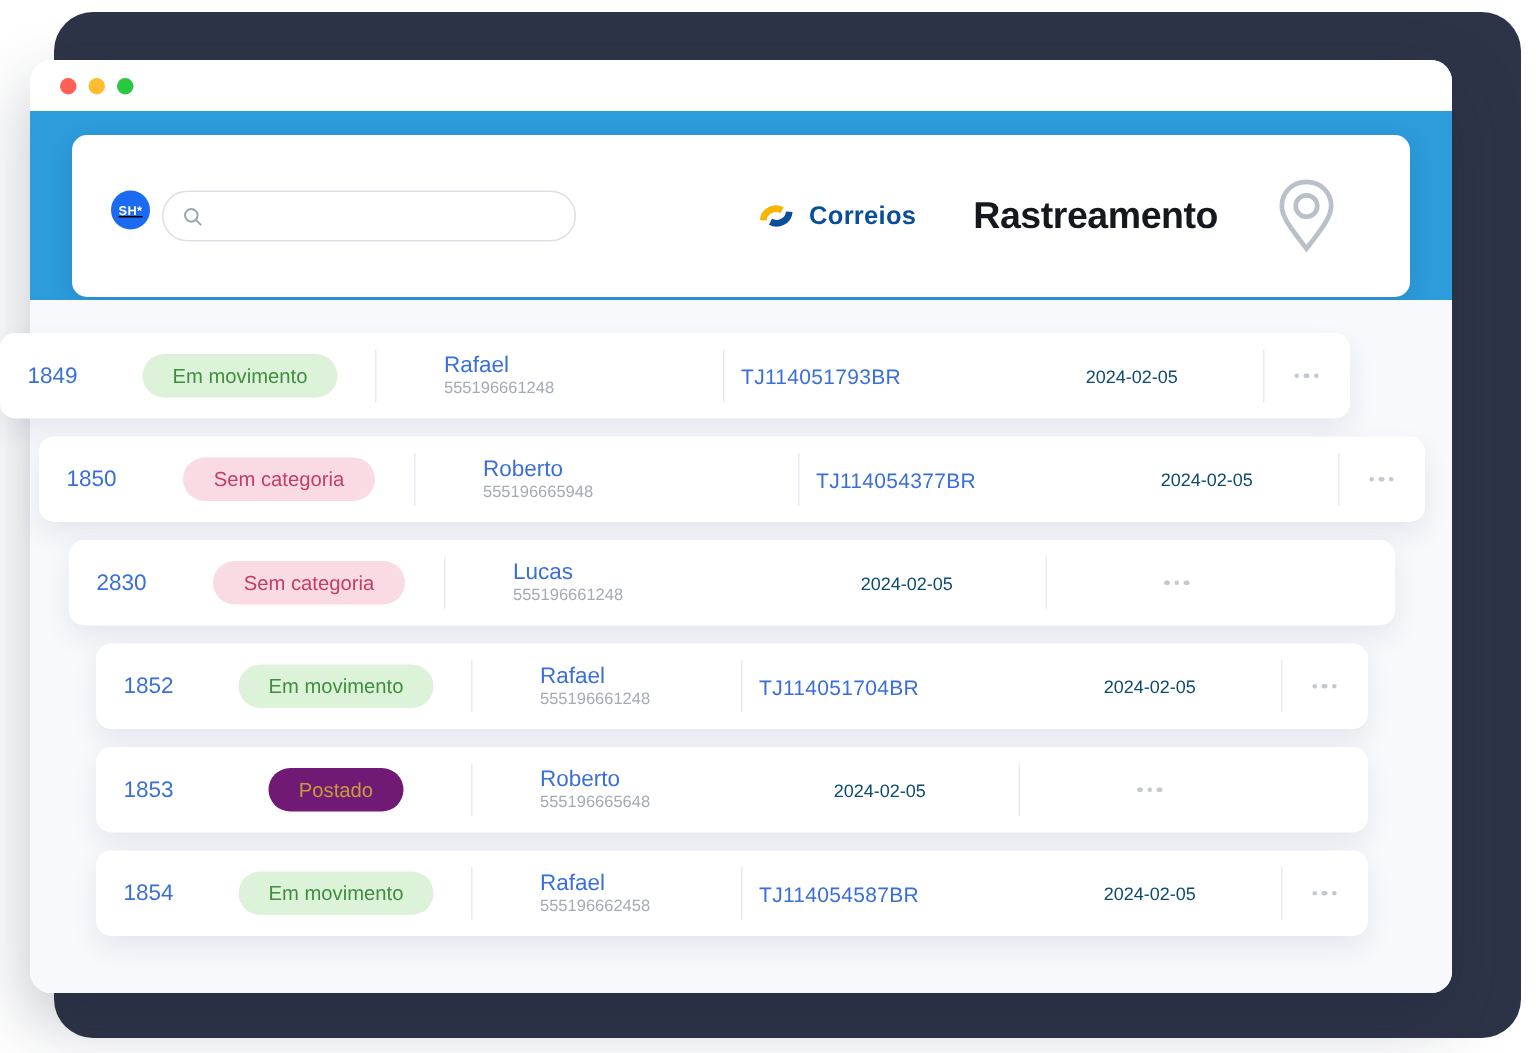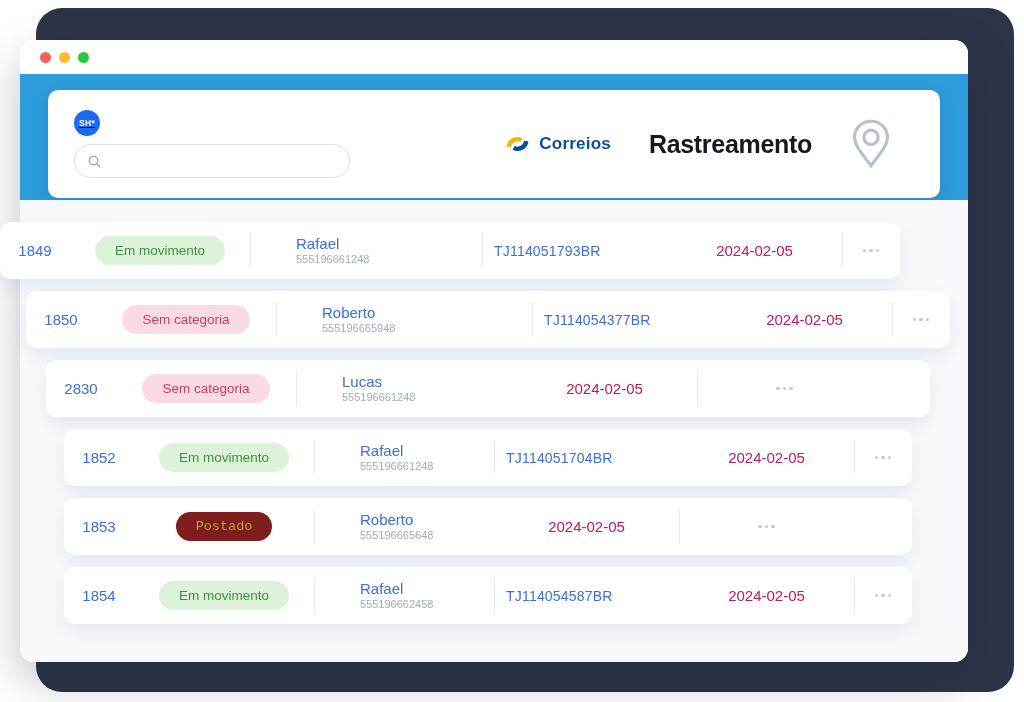--- a/index.html
+++ b/index.html
@@ -12,21 +12,21 @@
           border-radius:14px;box-shadow:0 18px 45px rgba(25,35,60,.28);}
   .titlebar{height:34px;background:#ffffff;border-radius:14px 14px 0 0;display:flex;align-items:center;
             padding-left:20px;gap:8px;}
   .dot{width:11px;height:11px;border-radius:50%;display:inline-block;border:none;padding:0;cursor:pointer;}
   .dot.red{background:#ff5f57;}.dot.yellow{background:#febc2e;}.dot.green{background:#28c840;}
 
   .blueband{height:126px;background:#2D9CDB;position:relative;}
   .header-card{position:absolute;left:28px;right:28px;top:16px;height:108px;background:#ffffff;
                border-radius:10px;box-shadow:0 5px 16px rgba(15,45,90,.15);
                display:flex;align-items:center;gap:38px;padding:0 48px 0 26px;}
-  .left-col{display:flex;flex-direction:column;gap:8px;margin-right:auto;text-decoration:underline;}
+  .left-col{display:flex;flex-direction:row;gap:8px;margin-right:auto;text-decoration:underline;}
   .logo-badge{width:26px;height:26px;border-radius:50%;background:#1b6bf2;color:#fff;display:flex;
               align-items:center;justify-content:center;font-size:8.5px;font-weight:700;letter-spacing:.3px;}
   .search{width:276px;height:34px;border:1px solid #dbe0e7;border-radius:17px;background:#fff;
           display:flex;align-items:center;padding:0 12px;gap:8px;}
   .search svg{width:15px;height:15px;flex:0 0 auto;}
   .search input{border:none;outline:none;flex:1;font-size:13px;color:#333;background:transparent;
                 font-family:"Liberation Sans","DejaVu Sans",sans-serif;}
   .brand{display:flex;align-items:center;gap:8px;}
   .brand svg{width:27px;height:24px;}
   .brand-text{font-size:17px;font-weight:700;color:#0a4e9b;letter-spacing:.2px;}
@@ -50,28 +50,28 @@
   .row:nth-child(2){margin-left:6px;width:924px;}
   .row:nth-child(3){margin-left:26px;width:884px;}
   .row:nth-child(n+4){margin-left:44px;width:848px;}
 
   .cell{height:100%;display:flex;align-items:center;position:relative;}
   .c-id{justify-content:center;color:#3b6fd8;font-size:15px;}
   .c-status{justify-content:center;}
   .badge{padding:7px 20px;border-radius:16px;font-size:13.5px;white-space:nowrap;}
   .badge.green{background:#ddf3d9;color:#3f8f3f;}
   .badge.pink{background:#fadbe4;color:#c43d63;}
-  .badge.yellow{background:#7f1d1d;color:#c79a3d;font-family:Liberation Mono, monospace;}
+  .badge.yellow{background:#701a75;color:#c79a3d;}
   .c-cliente{flex-direction:column;align-items:flex-start;justify-content:center;padding-left:46px;gap:1px;}
   .c-cliente::before,.c-codigo::before,.c-menu::before{content:"";position:absolute;left:0;top:11px;bottom:11px;
         width:1px;background:#e7ebf1;}
   .name{color:#3b6fd8;font-size:15px;line-height:1.15;}
   .phone{color:#a3abb5;font-size:11px;line-height:1.2;}
   .c-codigo{padding-left:12px;color:#3b6fd8;font-size:14px;letter-spacing:.2px;}
-  .c-criado{justify-content:center;color:#be185d;font-size:15px;}
+  .c-criado{justify-content:center;color:#0c4a6e;font-size:12px;}
   .c-menu{justify-content:center;}
   .menu-btn{background:none;border:none;cursor:pointer;padding:8px 6px;display:flex;}
   .dots{display:flex;gap:3px;align-items:center;}
   .dots i{width:3.5px;height:3.5px;border-radius:50%;background:#c3c9d1;display:block;}
 </style>
 </head>
 <body>
 
 <div class="stage">
   <div class="backdrop"></div>

